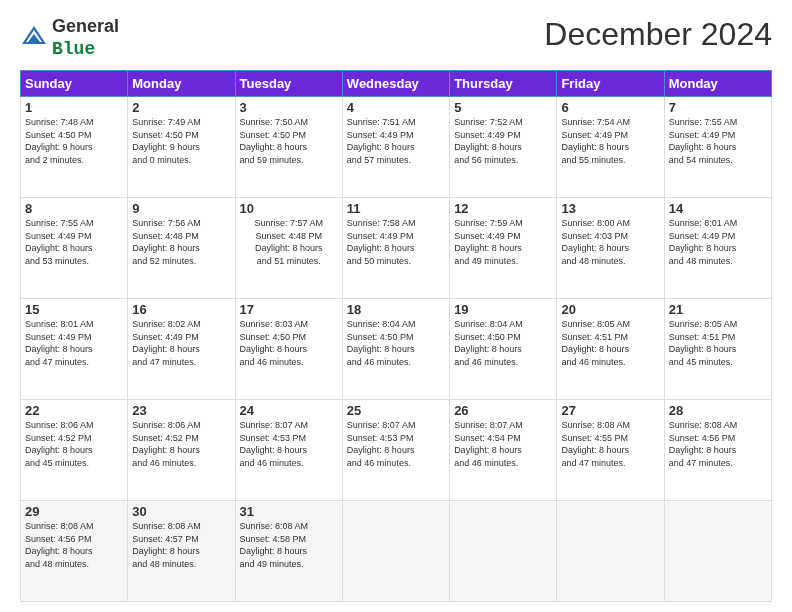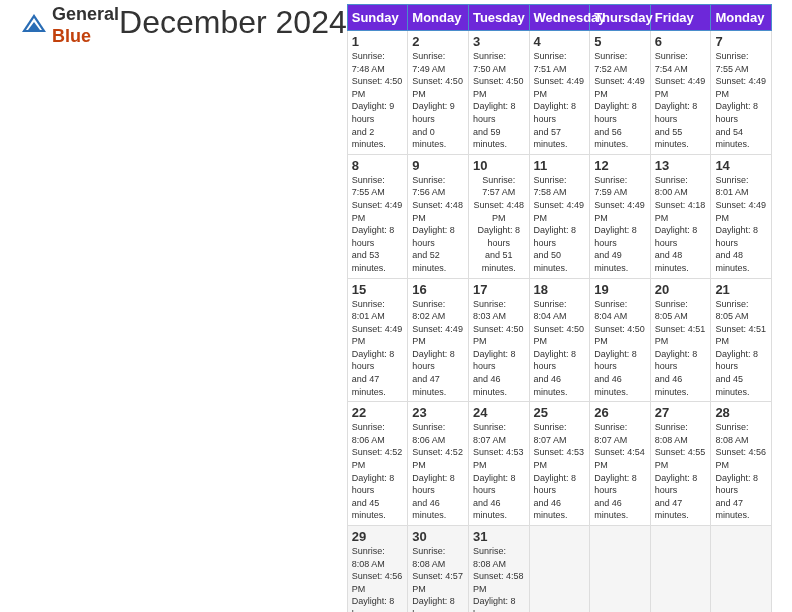--- a/index.html
+++ b/index.html
@@ -6,40 +6,41 @@
     body {
       font-family: Arial, sans-serif;
       background: #fff;
       width: 792px;
       height: 612px;
       overflow: hidden;
     }
     .page {
       width: 792px;
       height: 612px;
-      padding: 4px 20px 10px 20px;
+      padding: 16px 20px 10px 20px;
       display: flex;
+      flex-direction: column;
     }
     .header {
       display: flex;
       justify-content: space-between;
       align-items: flex-start;
       margin-bottom: 10px;
     }
     .logo {
       display: flex;
       align-items: center;
     }
     .logo-text {
       font-size: 18px;
       font-weight: bold;
       line-height: 1.2;
     }
     .logo-general { color: #333; }
-    .logo-blue { color: #c2410c; }
+    .logo-blue { color: #15803d; font-family: Liberation Mono, monospace; }
     .logo-icon {
       width: 28px;
       height: 28px;
       margin-right: 4px;
     }
     .title-block {
       text-align: right;
     }
     .title-block h1 {
       font-size: 32px;
@@ -211,21 +212,21 @@
           <td>
             <span class="day-num">12</span>
             <div class="day-info" style="white-space: pre-line;">Sunrise: 7:59 AM
 Sunset: 4:49 PM
 Daylight: 8 hours
 and 49 minutes.</div>
           </td>
           <td>
             <span class="day-num">13</span>
             <div class="day-info" style="white-space: pre-line;">Sunrise: 8:00 AM
-Sunset: 4:18 PM
+Sunset: 4:03 PM
 Daylight: 8 hours
 and 48 minutes.</div>
           </td>
           <td>
             <span class="day-num">14</span>
             <div class="day-info" style="white-space: pre-line;">Sunrise: 8:01 AM
 Sunset: 4:49 PM
 Daylight: 8 hours
 and 48 minutes.</div>
           </td>

